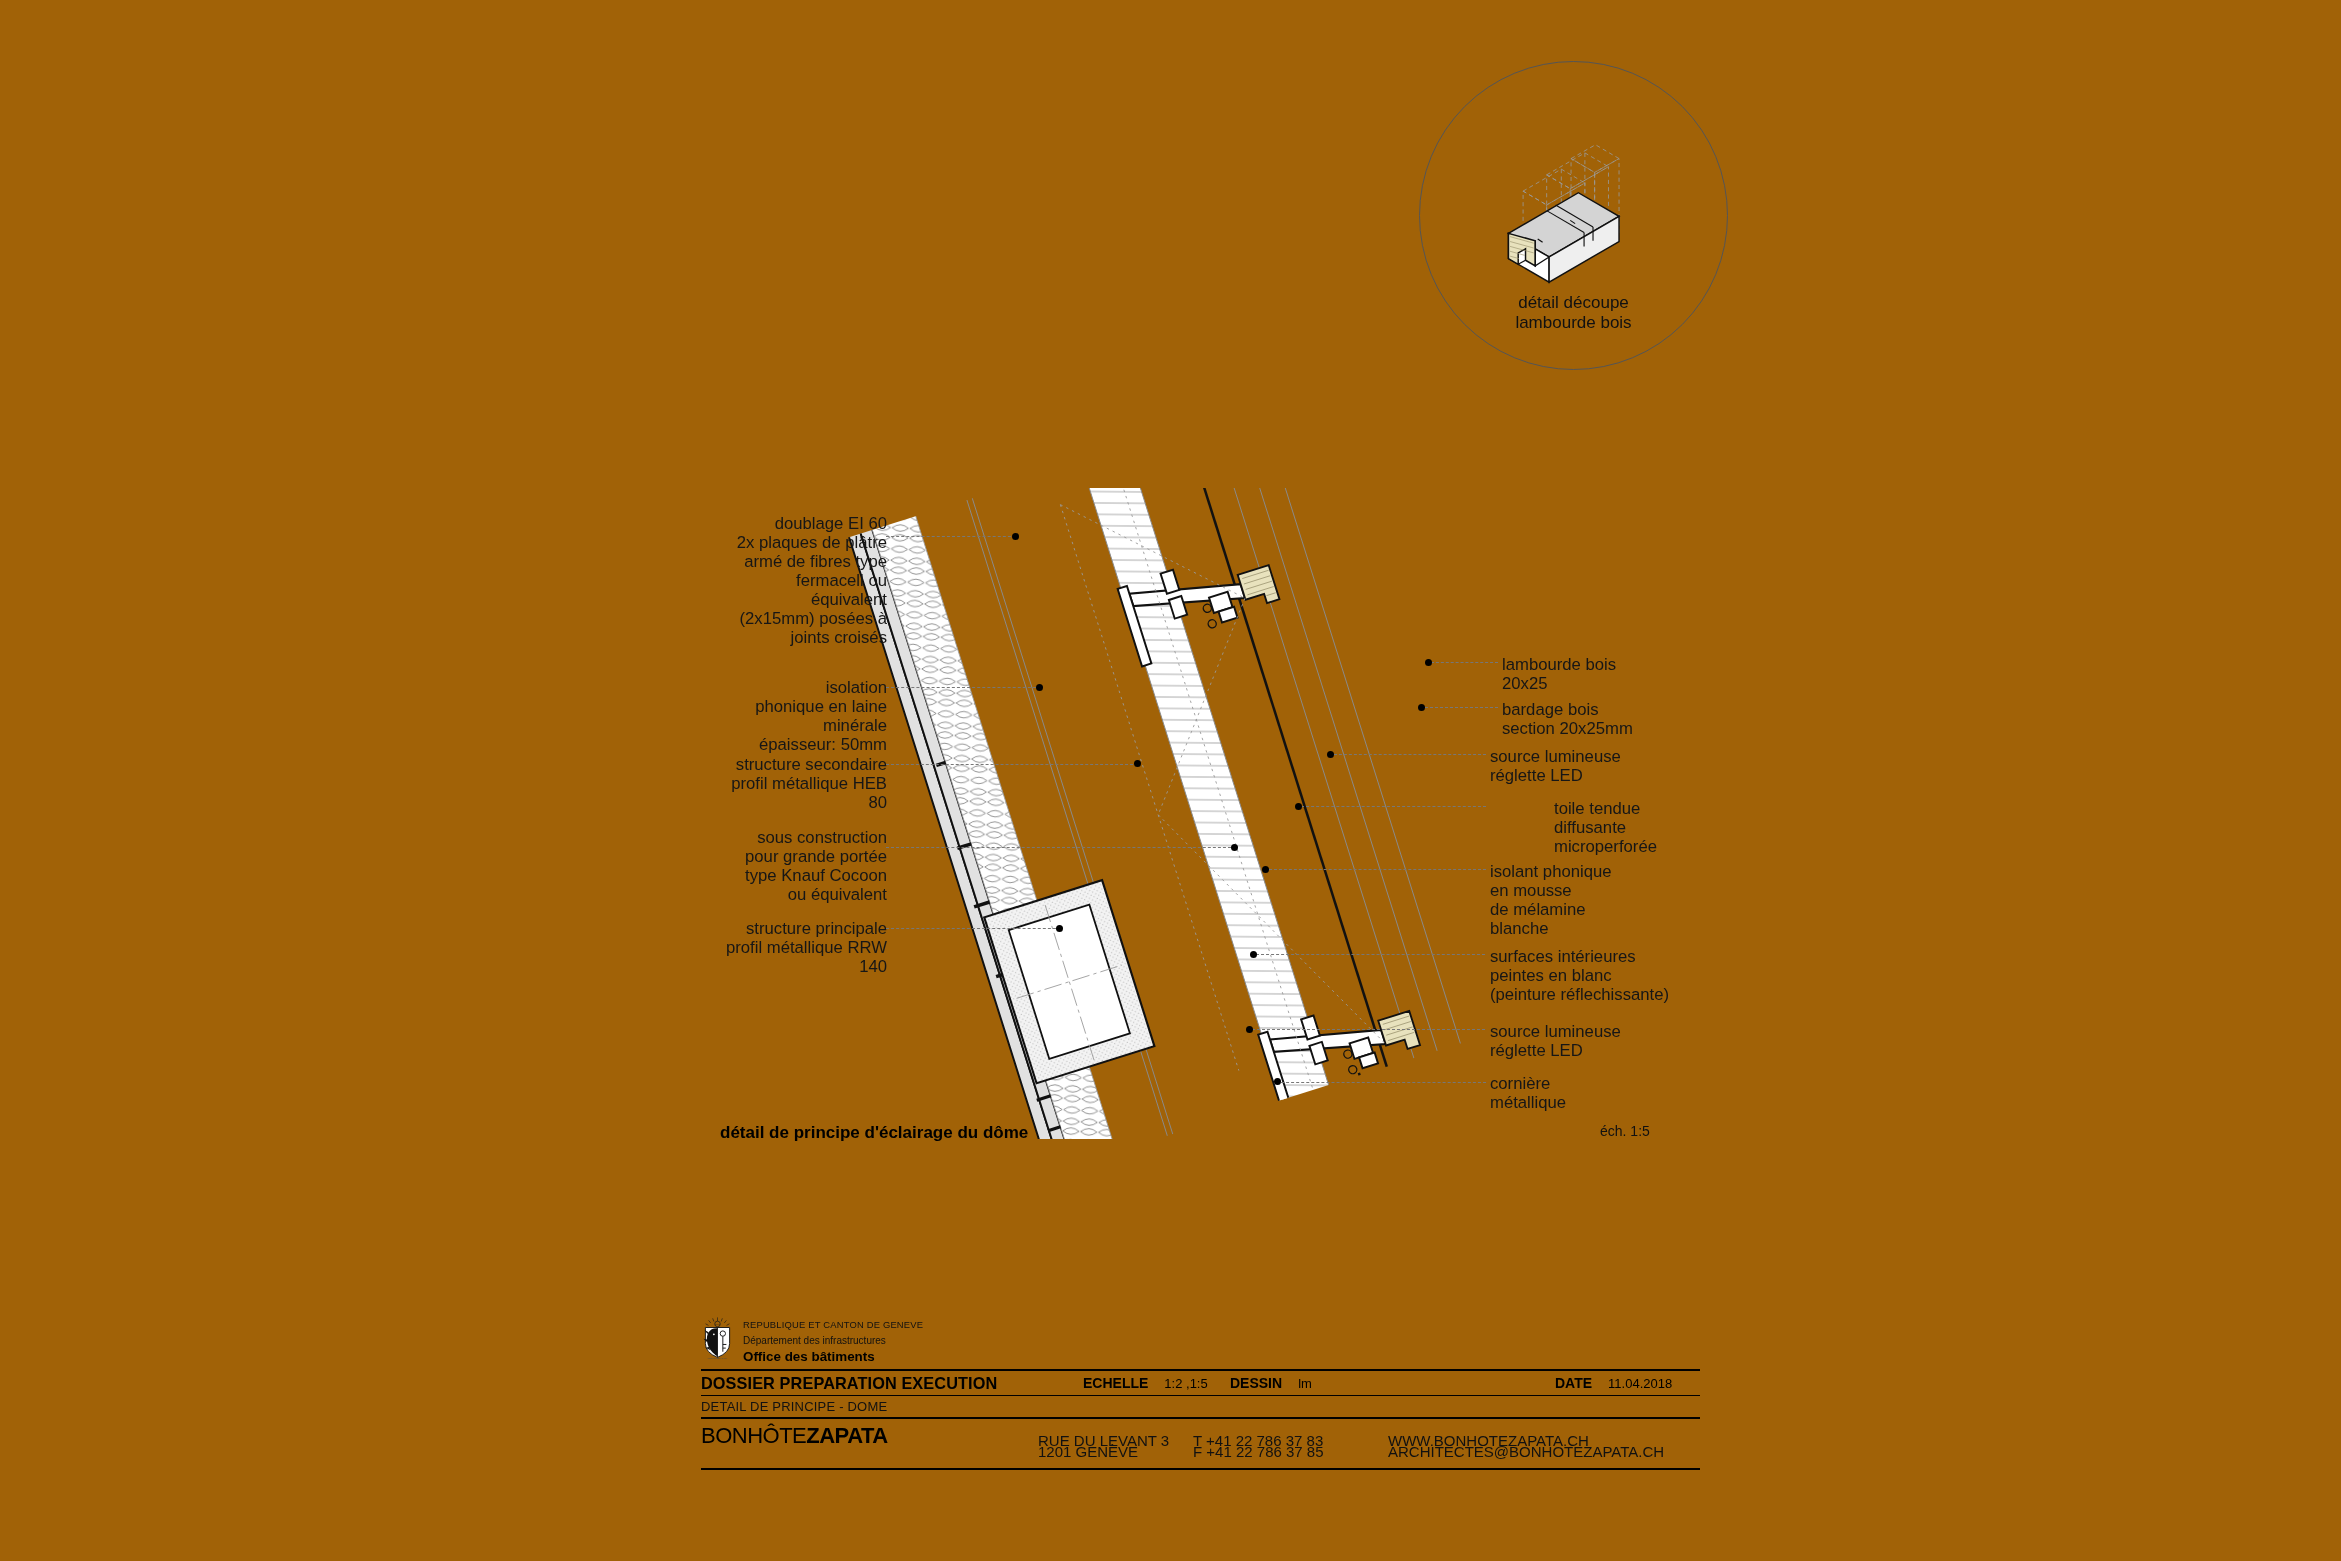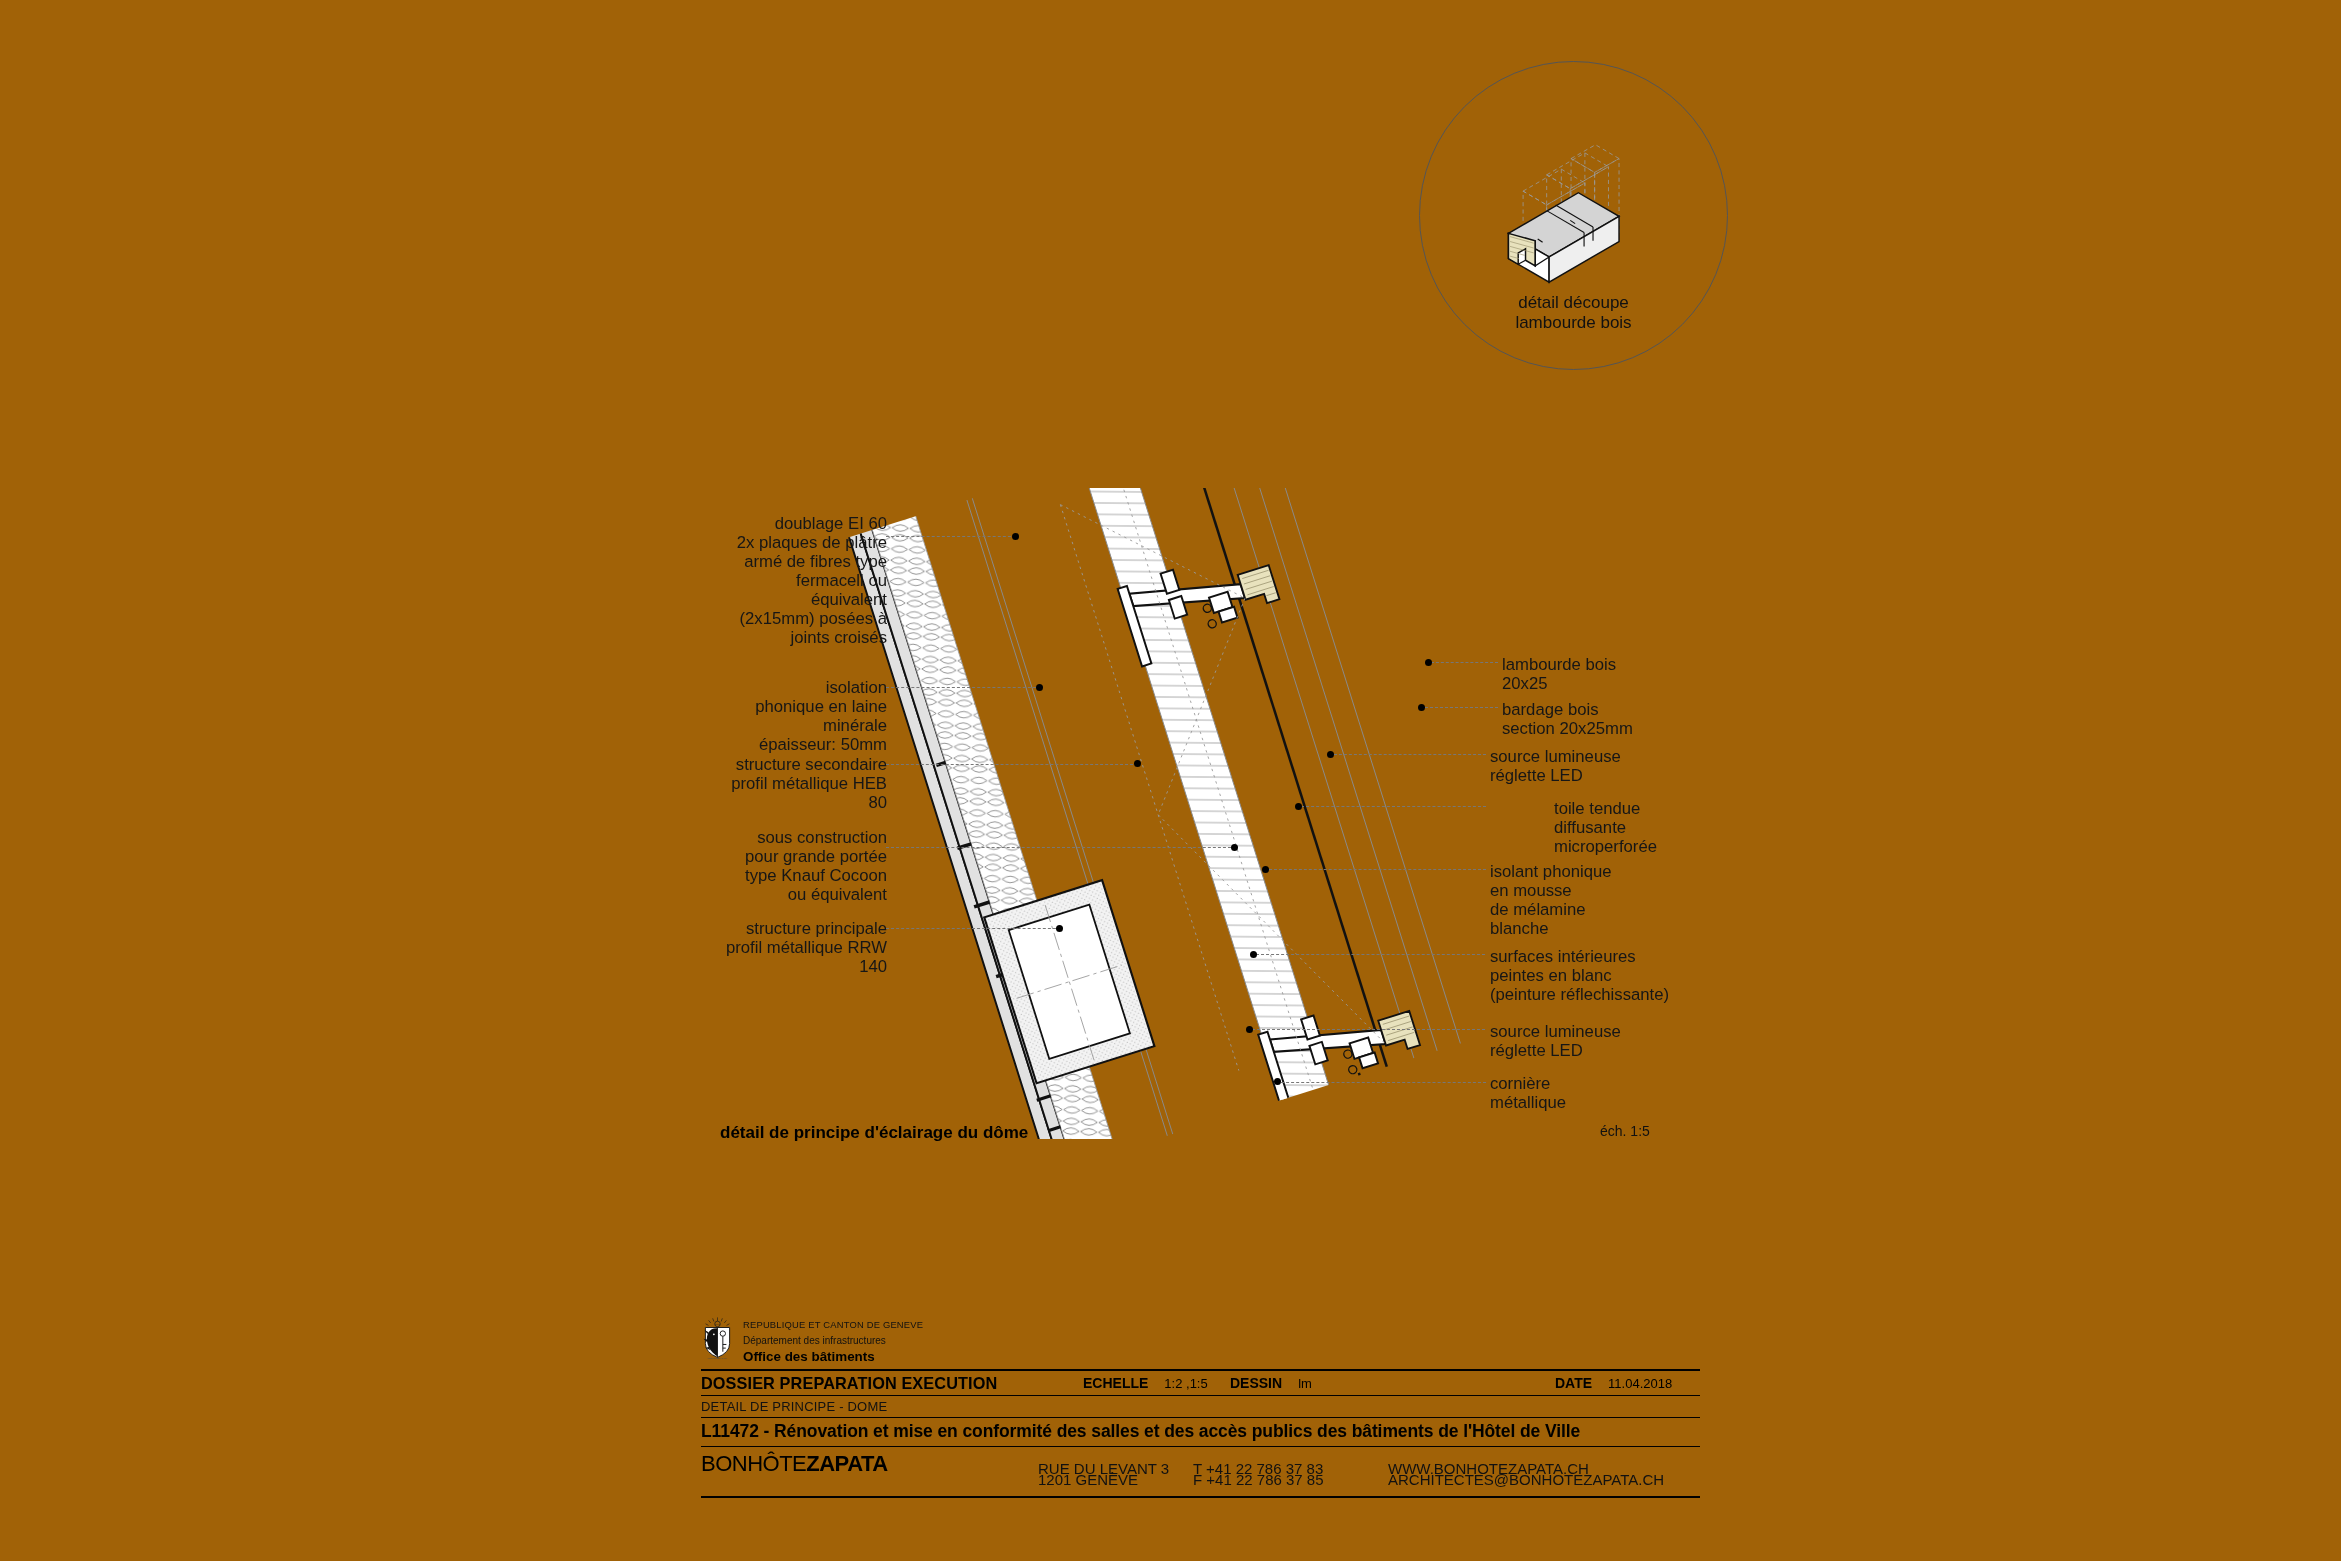--- a/index.html
+++ b/index.html
@@ -415,23 +415,20 @@
     </div>
 
     <div class="rule-med"></div>
 
     <div id="tb-row2">
       <div class="sub">DETAIL DE PRINCIPE -  DOME</div>
     </div>
 
     <div class="rule-med"></div>
 
-    <div id="tb-row3">
-      <div class="proj">L11472 - Rénovation et mise en conformité des salles et des accès publics des bâtiments de l'Hôtel de Ville</div>
-    </div>
 
     <div class="rule-med"></div>
 
     <div id="tb-row4">
       <div id="logo"><span class="light">BONHÔTE</span><span class="bold">ZAPATA</span></div>
       <div class="contact-col" style="left:337px;">RUE DU LEVANT 3
 1201 GENÈVE</div>
       <div class="contact-col" style="left:492px;">T +41 22 786 37 83
 F +41 22 786 37 85</div>
       <div class="contact-col" style="left:687px;">WWW.BONHOTEZAPATA.CH

